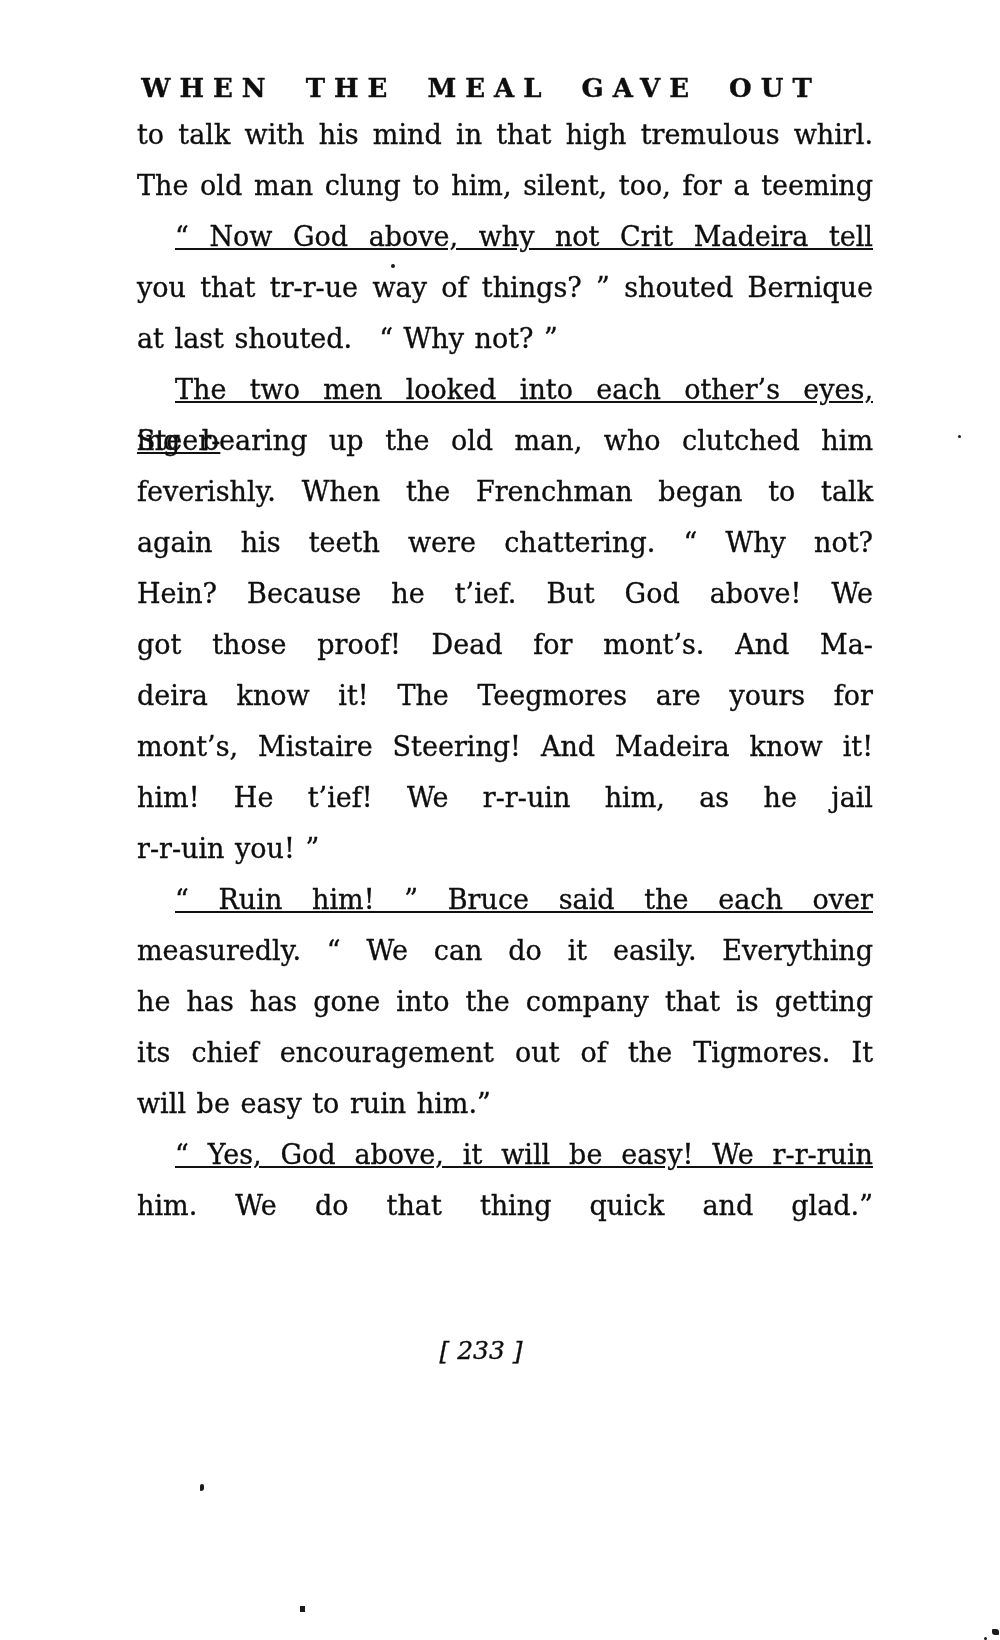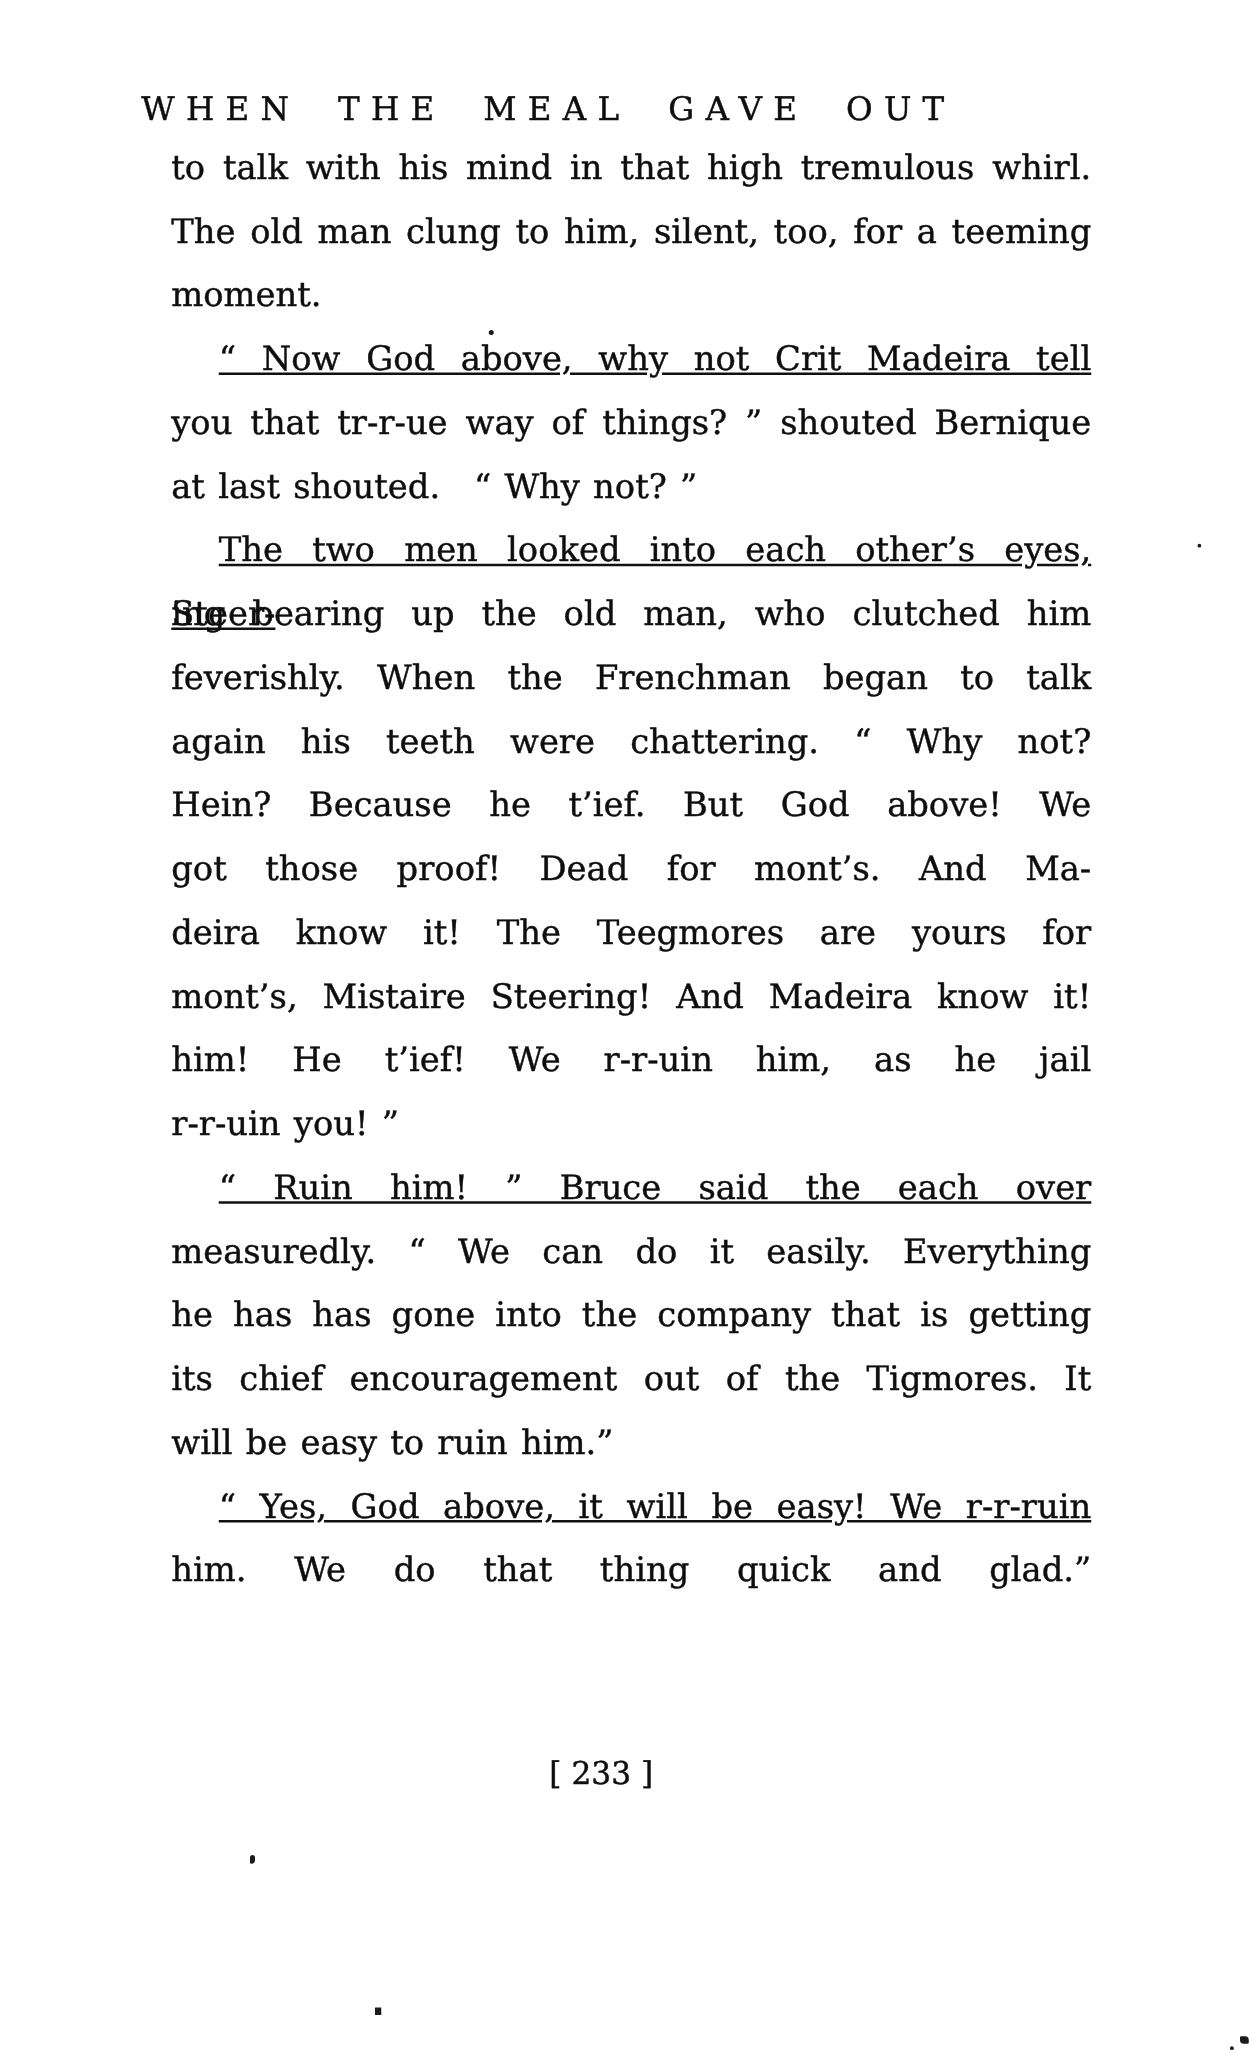--- a/index.html
+++ b/index.html
@@ -15,26 +15,27 @@
     overflow: hidden;
     font-family: "DejaVu Serif", "Liberation Serif", serif;
     color: #0e0e0e;
     -webkit-text-stroke: 0.35px #111;
   }
   .running-header {
     position: absolute;
     top: 74px;
     left: 113px;
     width: 736px;
-    text-align: left;
+    text-align: center;
     font-size: 26px;
     line-height: 28px;
     letter-spacing: 9px;
     word-spacing: 13px;
     white-space: nowrap;
+    font-weight: bold;
   }
   .body-text {
     position: absolute;
     top: 109px;
     left: 113px;
     width: 736px;
     font-size: 27px;
     margin-left: 24px;
   }
   .line {
@@ -47,44 +48,44 @@
     text-align: justify;
     text-align-last: justify;
     text-justify: inter-word;
   }
   .line.ind {
     text-indent: 38px;
     text-decoration: underline;
   }
   .folio {
     position: absolute;
-    top: 1404px;
+    top: 1336px;
     left: 113px;
     width: 736px;
     text-align: center;
     font-size: 25px;
     line-height: 30px;
+    font-style: italic;
   }
   .speck {
     position: absolute;
     background: #1a1a1a;
   }
   .speck.round { border-radius: 50%; }
 </style>
 </head>
 <body>
 
 <div class="book-page">
 
   <div class="running-header">WHEN THE MEAL GAVE OUT</div>
 
   <div class="body-text">
     <div class="line j">to talk with his mind in that high tremulous whirl.</div>
     <div class="line j">The old man clung to him, silent, too, for a teeming</div>
-    <div class="line">moment.</div>
     <div class="line j ind">“ Now God above, why not Crit Madeira tell</div>
     <div class="line j">you that tr-r-ue way of things? ” shouted Bernique</div>
     <div class="line">at last shouted.  “ Why not? ”</div>
     <div class="line j ind">The two men looked into each other’s eyes, Steer-</div>
     <div class="line j">ing bearing up the old man, who clutched him</div>
     <div class="line j">feverishly. When the Frenchman began to talk</div>
     <div class="line j">again his teeth were chattering. “ Why not?</div>
     <div class="line j">Hein? Because he t’ief. But God above! We</div>
     <div class="line j">got those proof! Dead for mont’s. And Ma-</div>
     <div class="line j">deira know it! The Teegmores are yours for</div>

